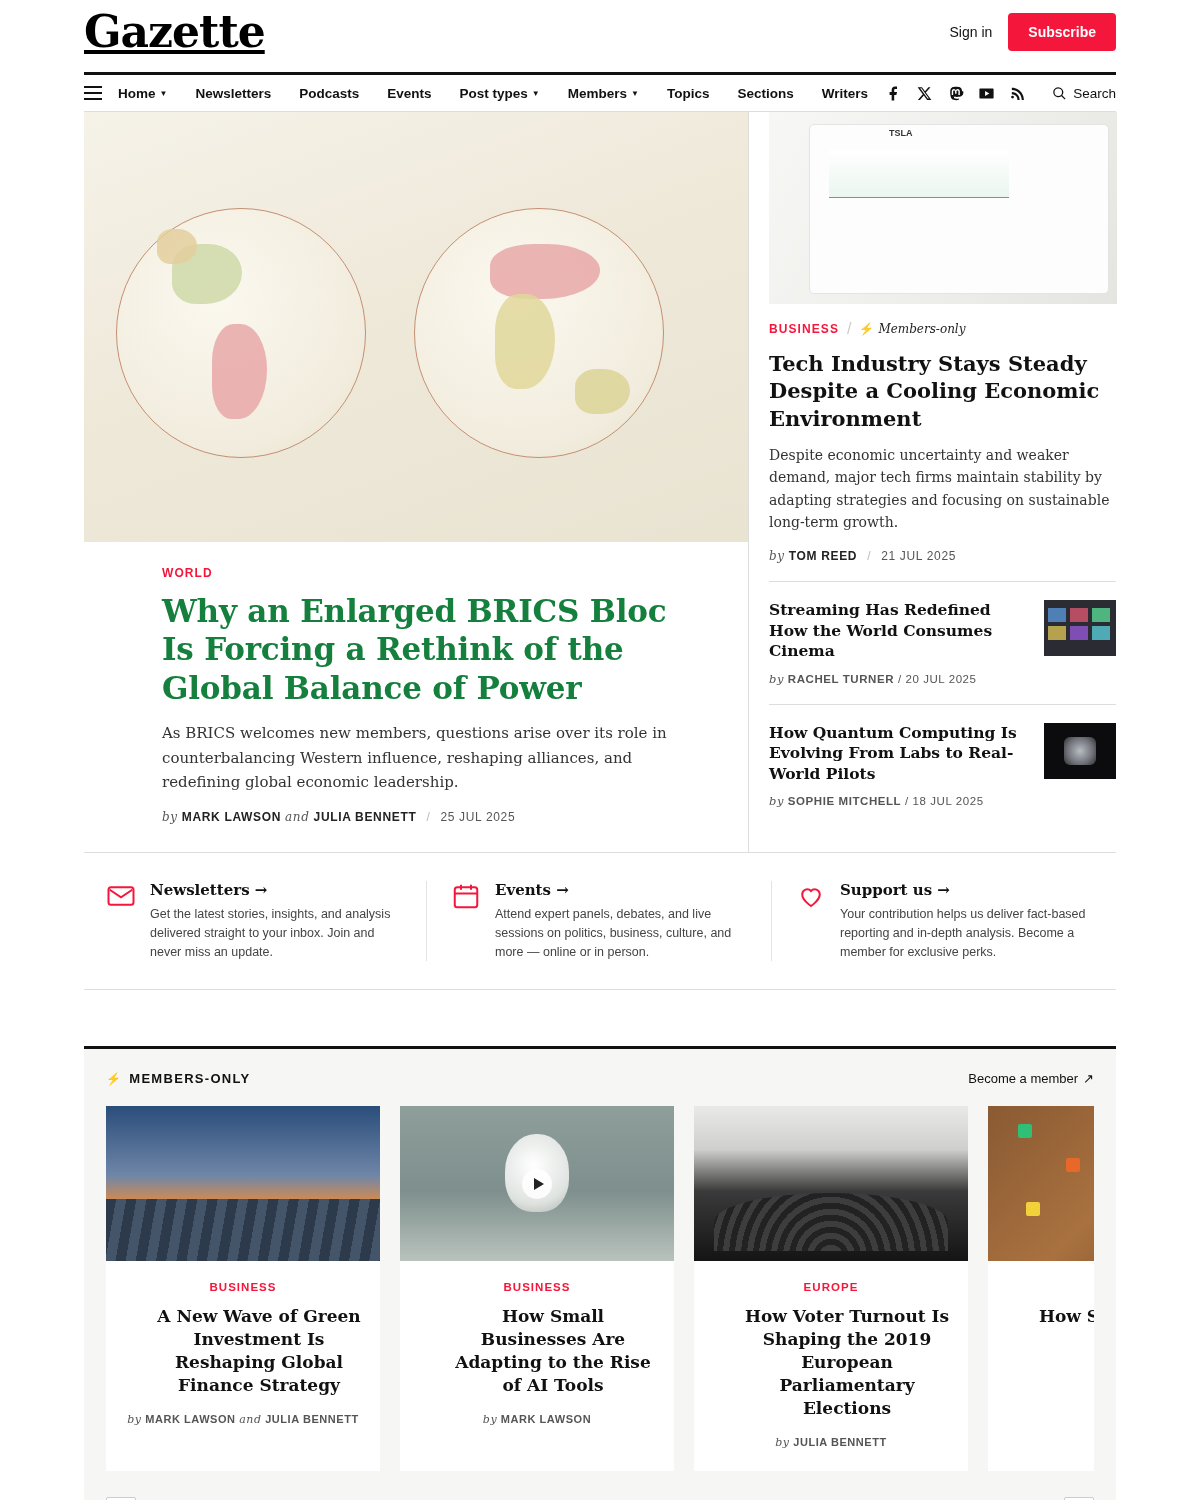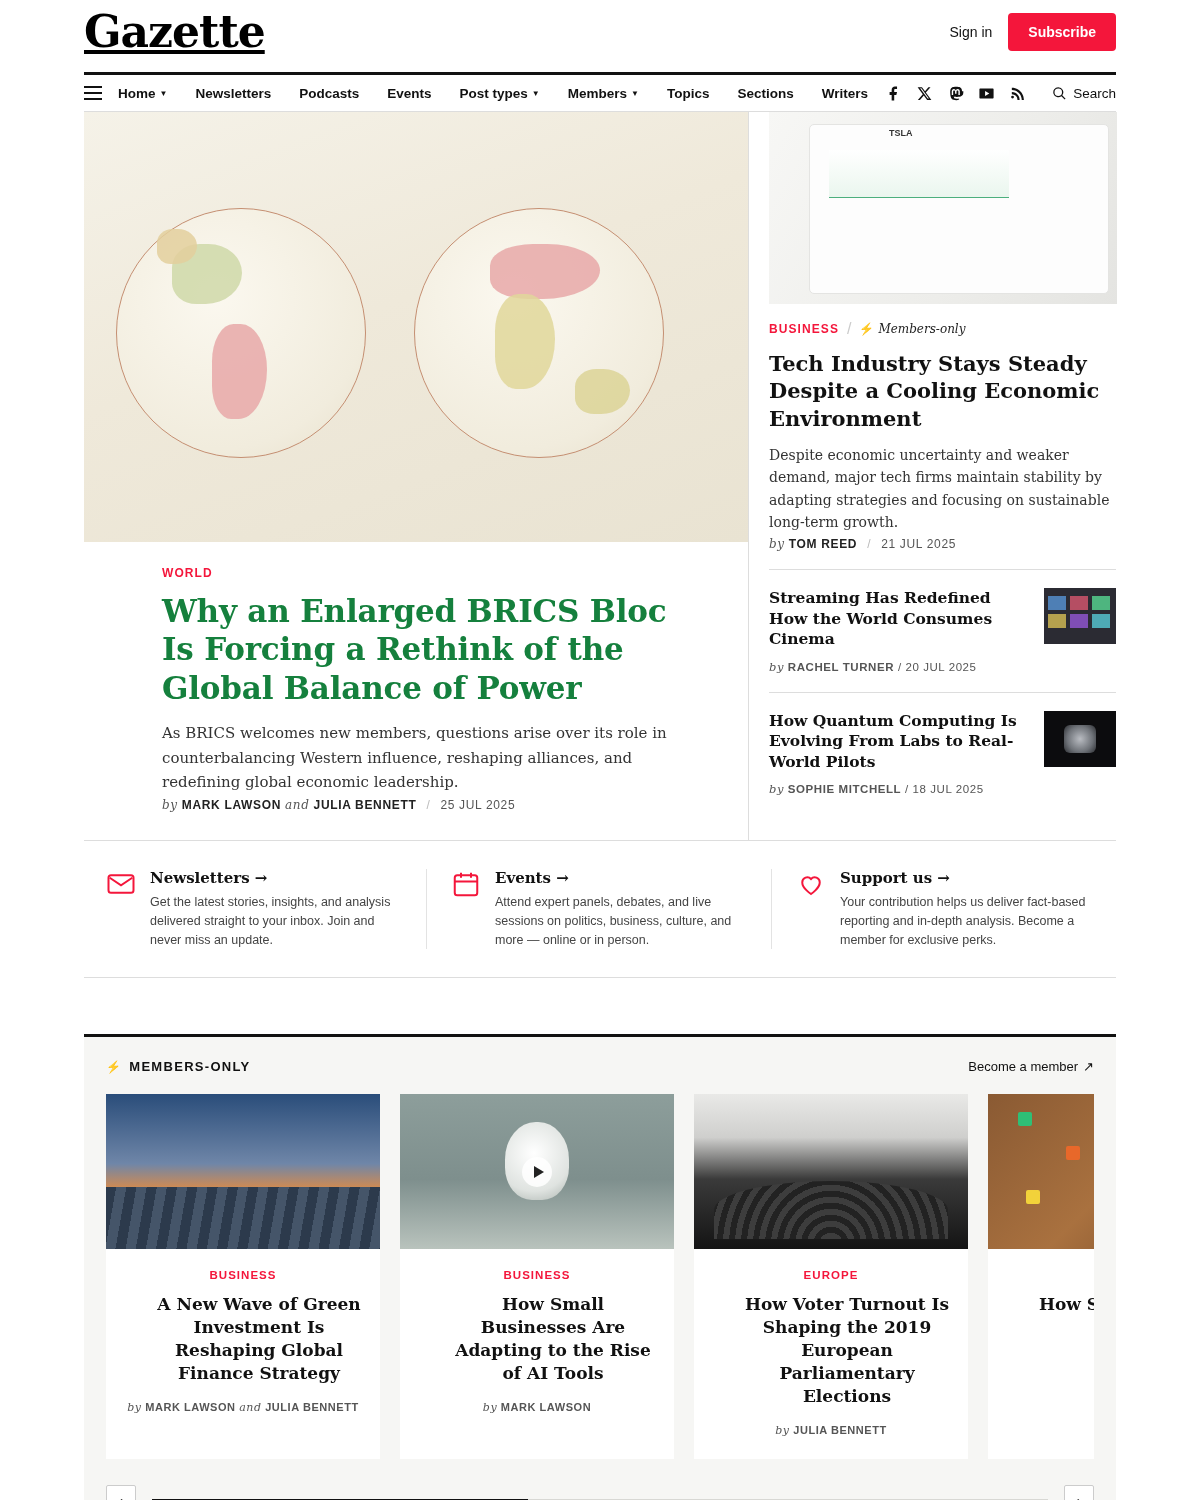--- a/index.html
+++ b/index.html
@@ -131,21 +131,21 @@
     letter-spacing: -0.2px;
   }
   .hero-dek {
     font-family: "DejaVu Serif", serif;
     font-size: 15px;
     line-height: 1.62;
     color: #333;
     margin-top: 14px;
   }
   .byline {
-    margin-top: 4px;
+    margin-top: 16px;
     font-size: 12px;
     letter-spacing: .055em;
     color: #555;
   }
   .byline .by { font-style: italic; font-family: "DejaVu Serif", serif; }
   .byline .nm { font-weight: 700; color: #222; text-transform: uppercase; }
   .byline .sep { color: #bbb; margin: 0 6px; }
 
   .hero-side {
     width: 368px;

